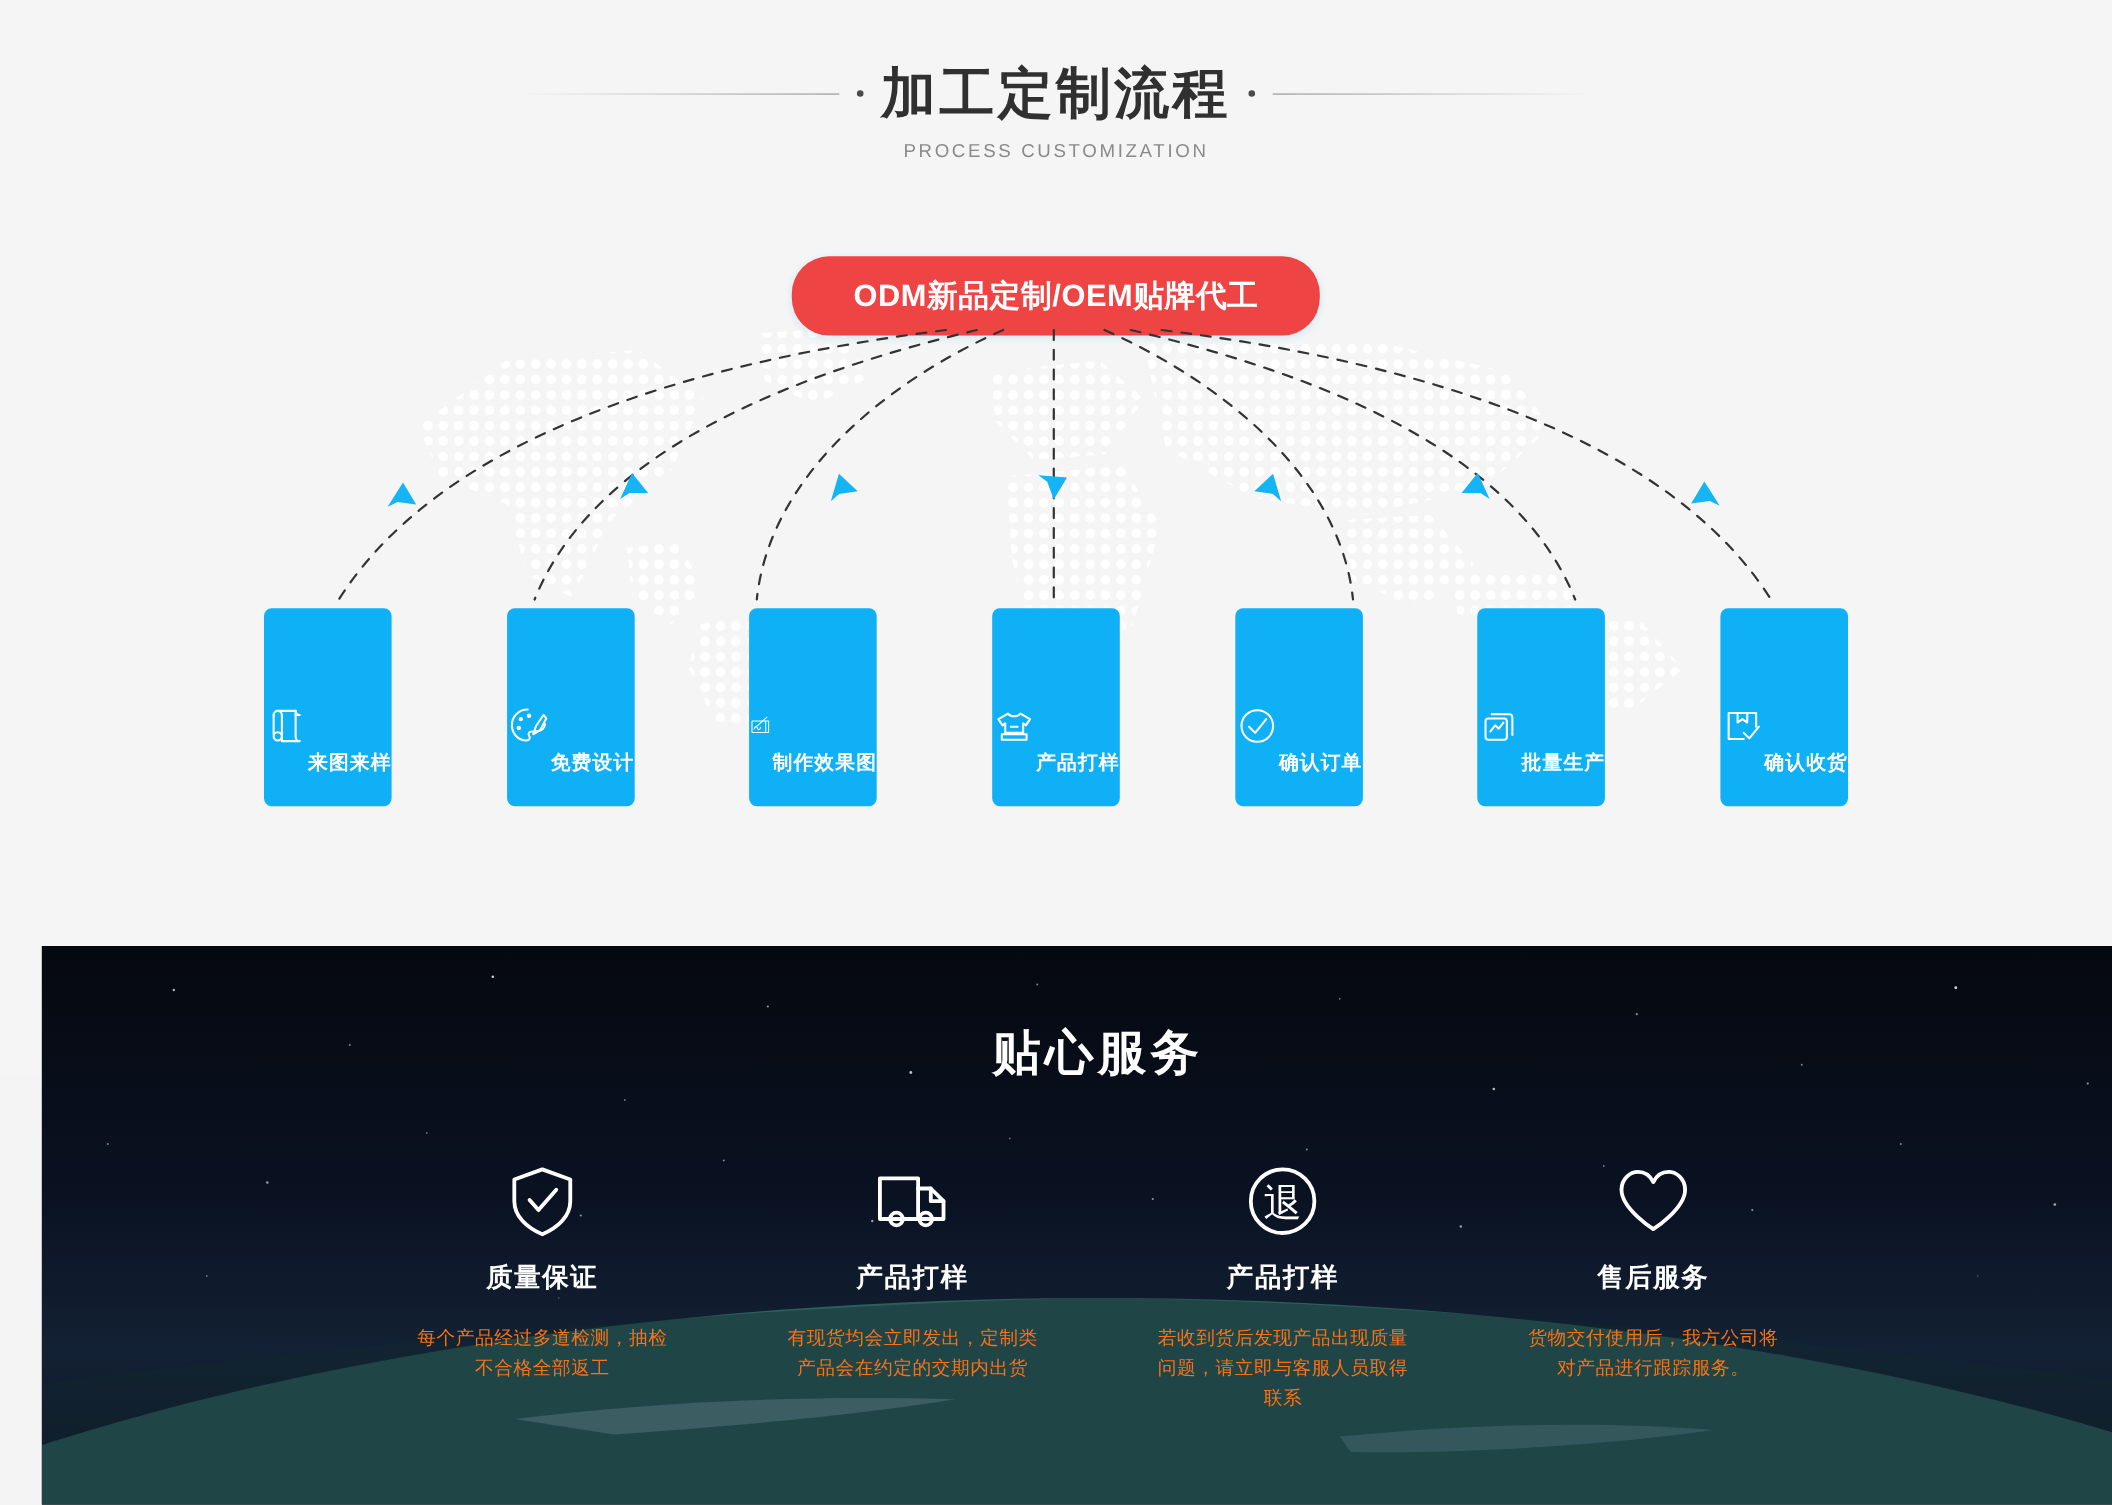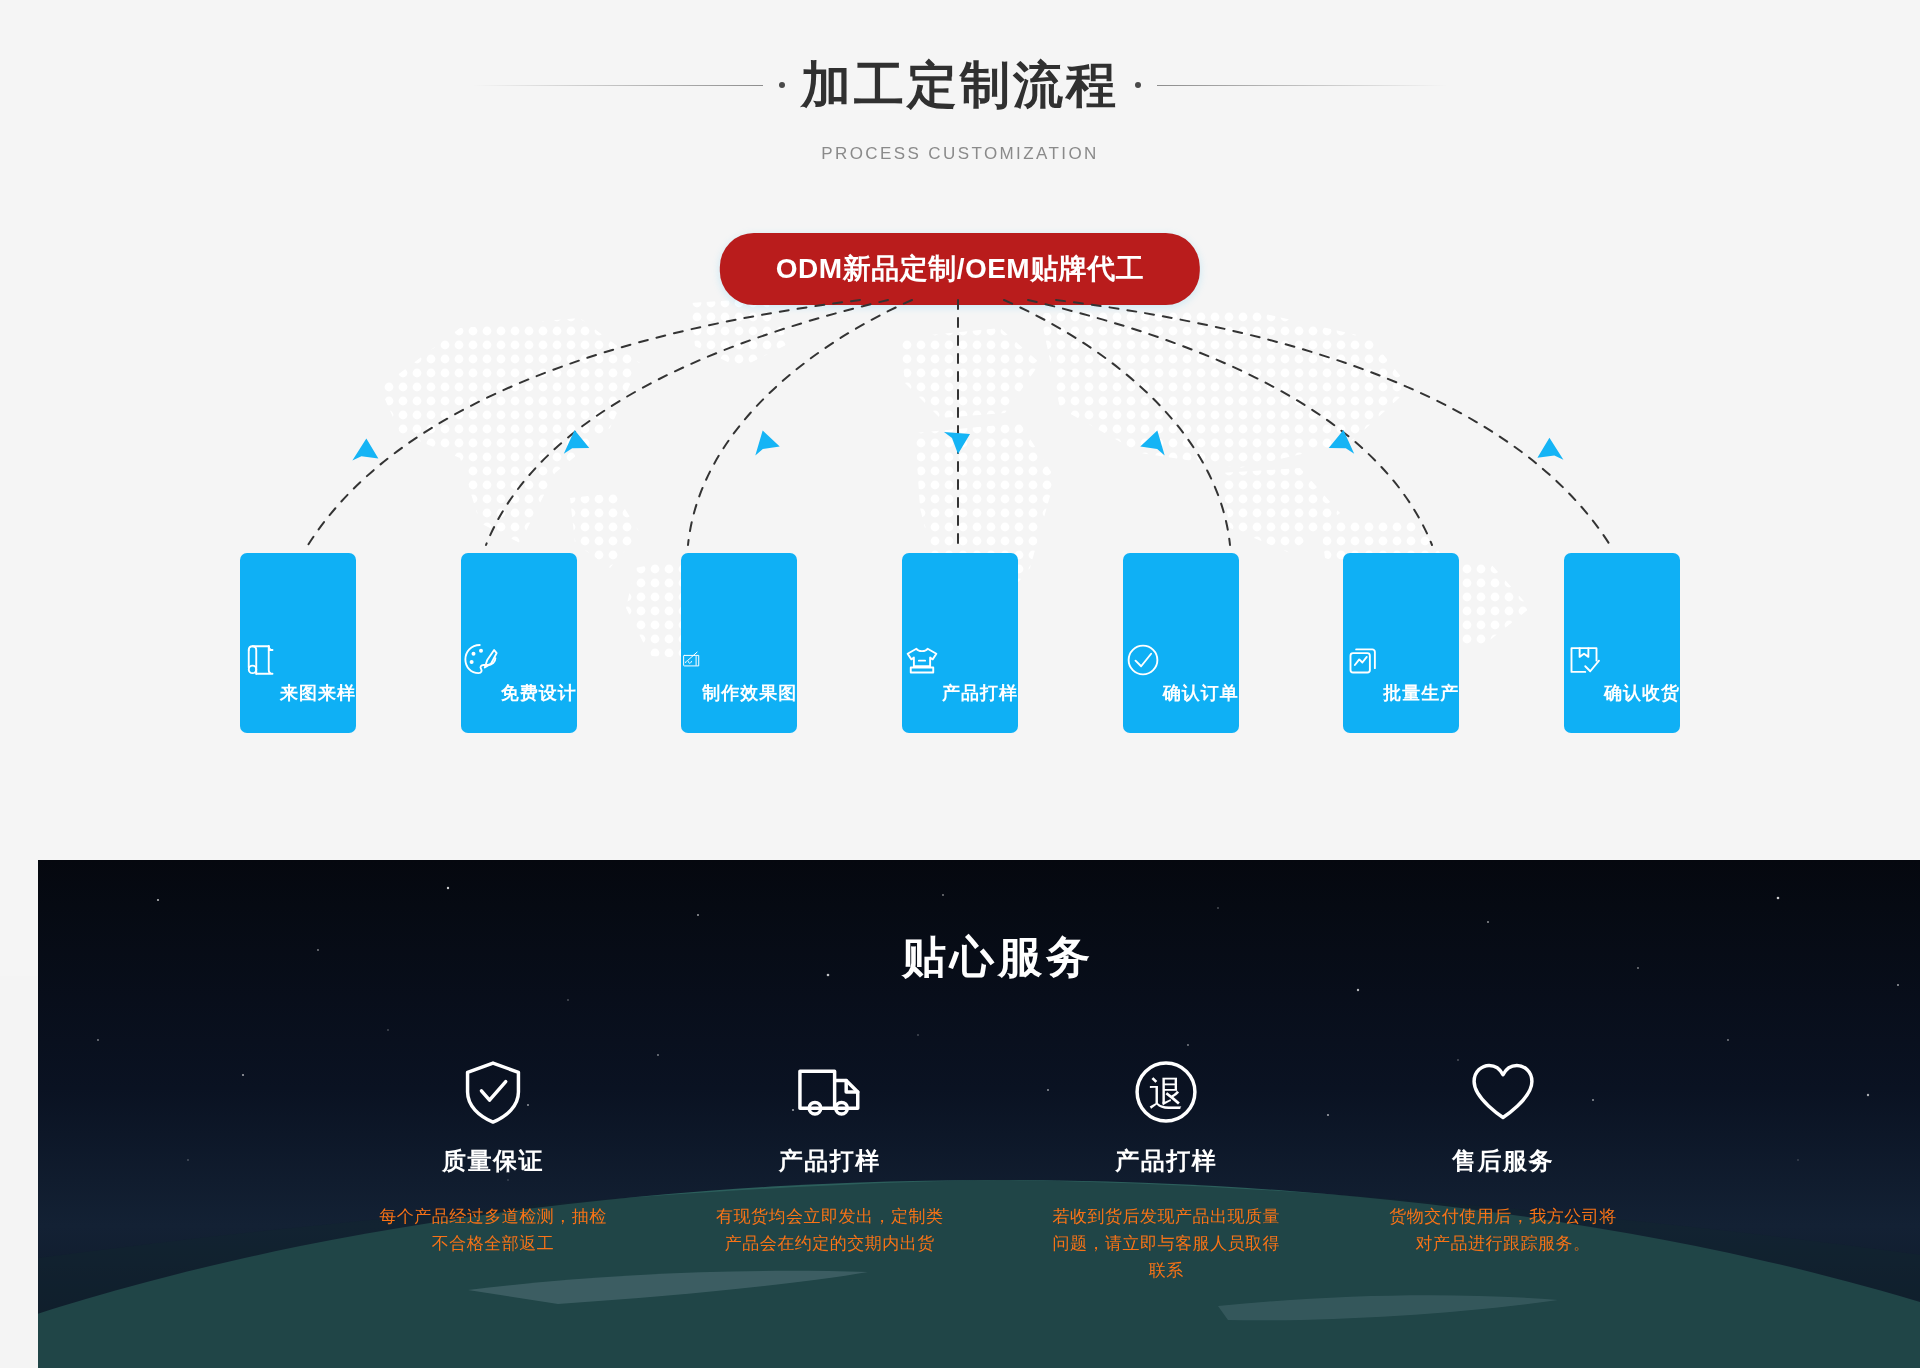--- a/index.html
+++ b/index.html
@@ -31,28 +31,28 @@
   .heading-row { display:flex; align-items:center; justify-content:center; gap:16px; }
   .rule { width:290px; height:1px; background:#8d8d8d; }
   .rule.left { background:linear-gradient(to right, rgba(141,141,141,0), #8d8d8d); }
   .rule.right { background:linear-gradient(to left, rgba(141,141,141,0), #8d8d8d); }
   .dot-sep { width:6px; height:6px; border-radius:50%; background:#4a4a4a; }
   .main-title {
     font-size:50px; font-weight:bold; color:#303030;
     letter-spacing:3px; line-height:1.08; white-space:nowrap;
   }
   .sub-title {
-    margin-top:32px; font-size:17px; color:#8a8a8a;
+    margin-top:16px; font-size:17px; color:#8a8a8a;
     letter-spacing:2.4px; text-align:right;
   }
 
   
   .pill {
     position:absolute; left:50%; top:233px; transform:translateX(-50%);
-    background:#b91c1c; color:#fff;
+    background:#ef4444; color:#fff;
     font-size:28px; font-weight:bold;
     padding:17px 56px; border-radius:34px;
     white-space:nowrap; letter-spacing:0.5px;
     box-shadow:0 2px 8px rgba(15,176,245,0.18);
   }
 
   
   .arrows-svg { position:absolute; left:0; top:0; width:1920px; height:860px; pointer-events:none; }
 
   

